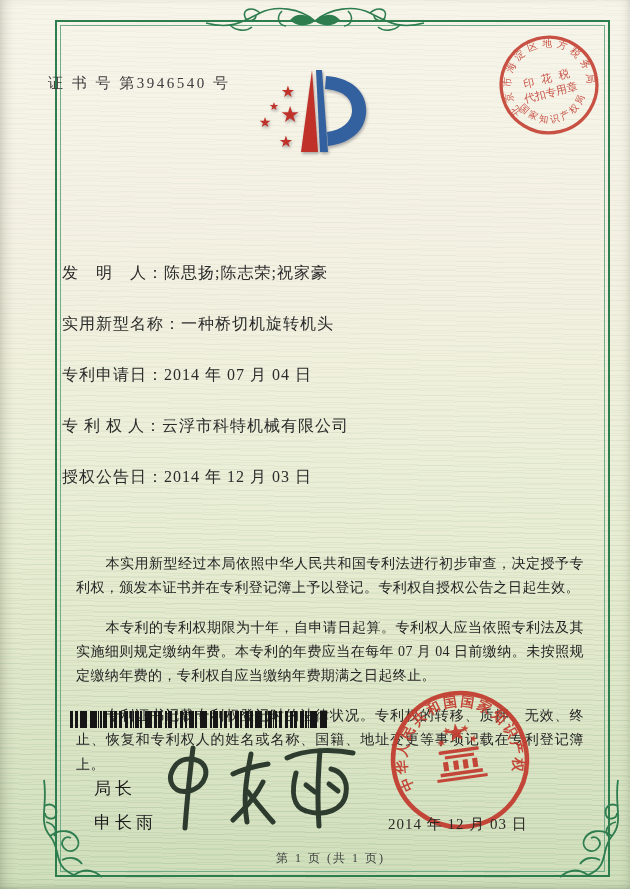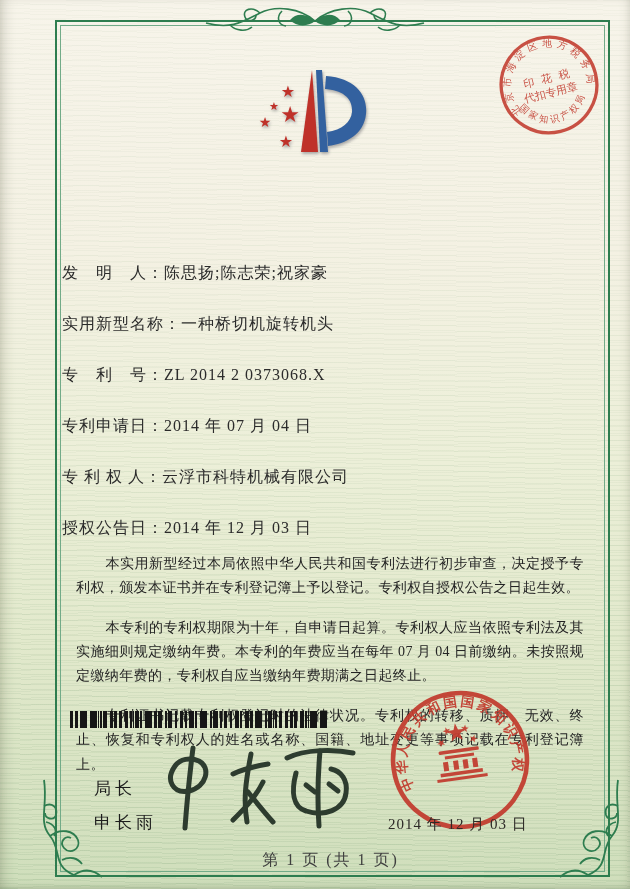--- a/index.html
+++ b/index.html
@@ -32,21 +32,21 @@
     background-image:
       repeating-linear-gradient(90deg,#161616 0 2px,transparent 2px 5px),
       repeating-linear-gradient(90deg,#161616 0 1px,transparent 1px 7px),
       repeating-linear-gradient(90deg,#161616 0 3px,transparent 3px 11px);}
   .director{position:absolute;left:94px;top:772px;font-family:"Liberation Sans","DejaVu Sans",sans-serif;
             font-size:17px;letter-spacing:4px;line-height:34px;color:#1d1d1d;font-weight:500;}
   .signature{position:absolute;left:155px;top:740px;}
   .seal-bottom{position:absolute;left:386px;top:686px;opacity:.93;}
   .seal-date{position:absolute;left:388px;top:815px;font-size:15px;letter-spacing:1px;color:#2d2a27;z-index:5;}
   .seal-top{position:absolute;left:497px;top:33px;transform:rotate(-14deg);opacity:.88;}
-  .footer{position:absolute;left:55px;top:850px;width:551px;text-align:center;font-size:16px;letter-spacing:2px;color:#3f3f3f;}
+  .footer{position:absolute;left:55px;top:850px;width:551px;text-align:center;font-size:12px;letter-spacing:2px;color:#3f3f3f;}
   svg text{font-family:"Liberation Sans","DejaVu Sans",sans-serif;}
 </style>
 </head>
 <body>
 
 <div class="page">
 
   <div class="frame"></div>
 
   <svg class="ornament" style="left:200px;top:3px;" width="230" height="36" viewBox="0 0 230 36">
@@ -78,20 +78,21 @@
     <g fill="none" stroke="#2e7d4f" stroke-width="1.8">
       <path d="M12,2 C16,28 6,44 18,58 C30,72 20,88 42,97"></path>
       <path d="M18,58 C28,50 42,52 46,62 C49,71 38,77 32,70 C27,64 33,57 39,60"></path>
       <path d="M12,28 C20,24 26,29 24,37 C22,43 13,41 13,35"></path>
       <path d="M14,44 C22,46 26,52 22,58"></path>
       <path d="M42,97 C52,90 62,92 70,99"></path>
       <path d="M30,82 C38,78 46,80 50,86"></path>
     </g>
   </svg>
 
+  <div class="cert-no">证 书 号 第3946540 号</div>
 
   <svg class="logo" width="160" height="115" viewBox="0 0 160 115">
     <g fill="#bf3129">
       <text x="50" y="45" font-size="16" text-anchor="middle">★</text>
       <text x="36" y="58" font-size="11" text-anchor="middle">★</text>
       <text x="52" y="70" font-size="22" text-anchor="middle">★</text>
       <text x="27" y="75" font-size="14" text-anchor="middle">★</text>
       <text x="48" y="95" font-size="16" text-anchor="middle">★</text>
     </g>
     <path d="M74,18 L63,100 L80,100 Z" fill="#bf3129"></path>
@@ -115,23 +116,20 @@
     <text x="50" y="61" text-anchor="middle" font-size="10.5" fill="#c23b2e">代扣专用章</text>
   </svg>
 
 
   <div class="fields">
     <div class="row">
       <span>发　明　人：</span><span>陈思扬;陈志荣;祝家豪</span>
     </div>
     <div class="row">
       <span>实用新型名称：</span><span>一种桥切机旋转机头</span>
-    </div>
-    <div class="row">
-      <span>专　利　号：</span><span>ZL 2014 2 0373068.X</span>
     </div>
     <div class="row">
       <span>专利申请日：</span><span>2014 年 07 月 04 日</span>
     </div>
     <div class="row">
       <span>专 利 权 人：</span><span>云浮市科特机械有限公司</span>
     </div>
     <div class="row">
       <span>授权公告日：</span><span>2014 年 12 月 03 日</span>
     </div>

